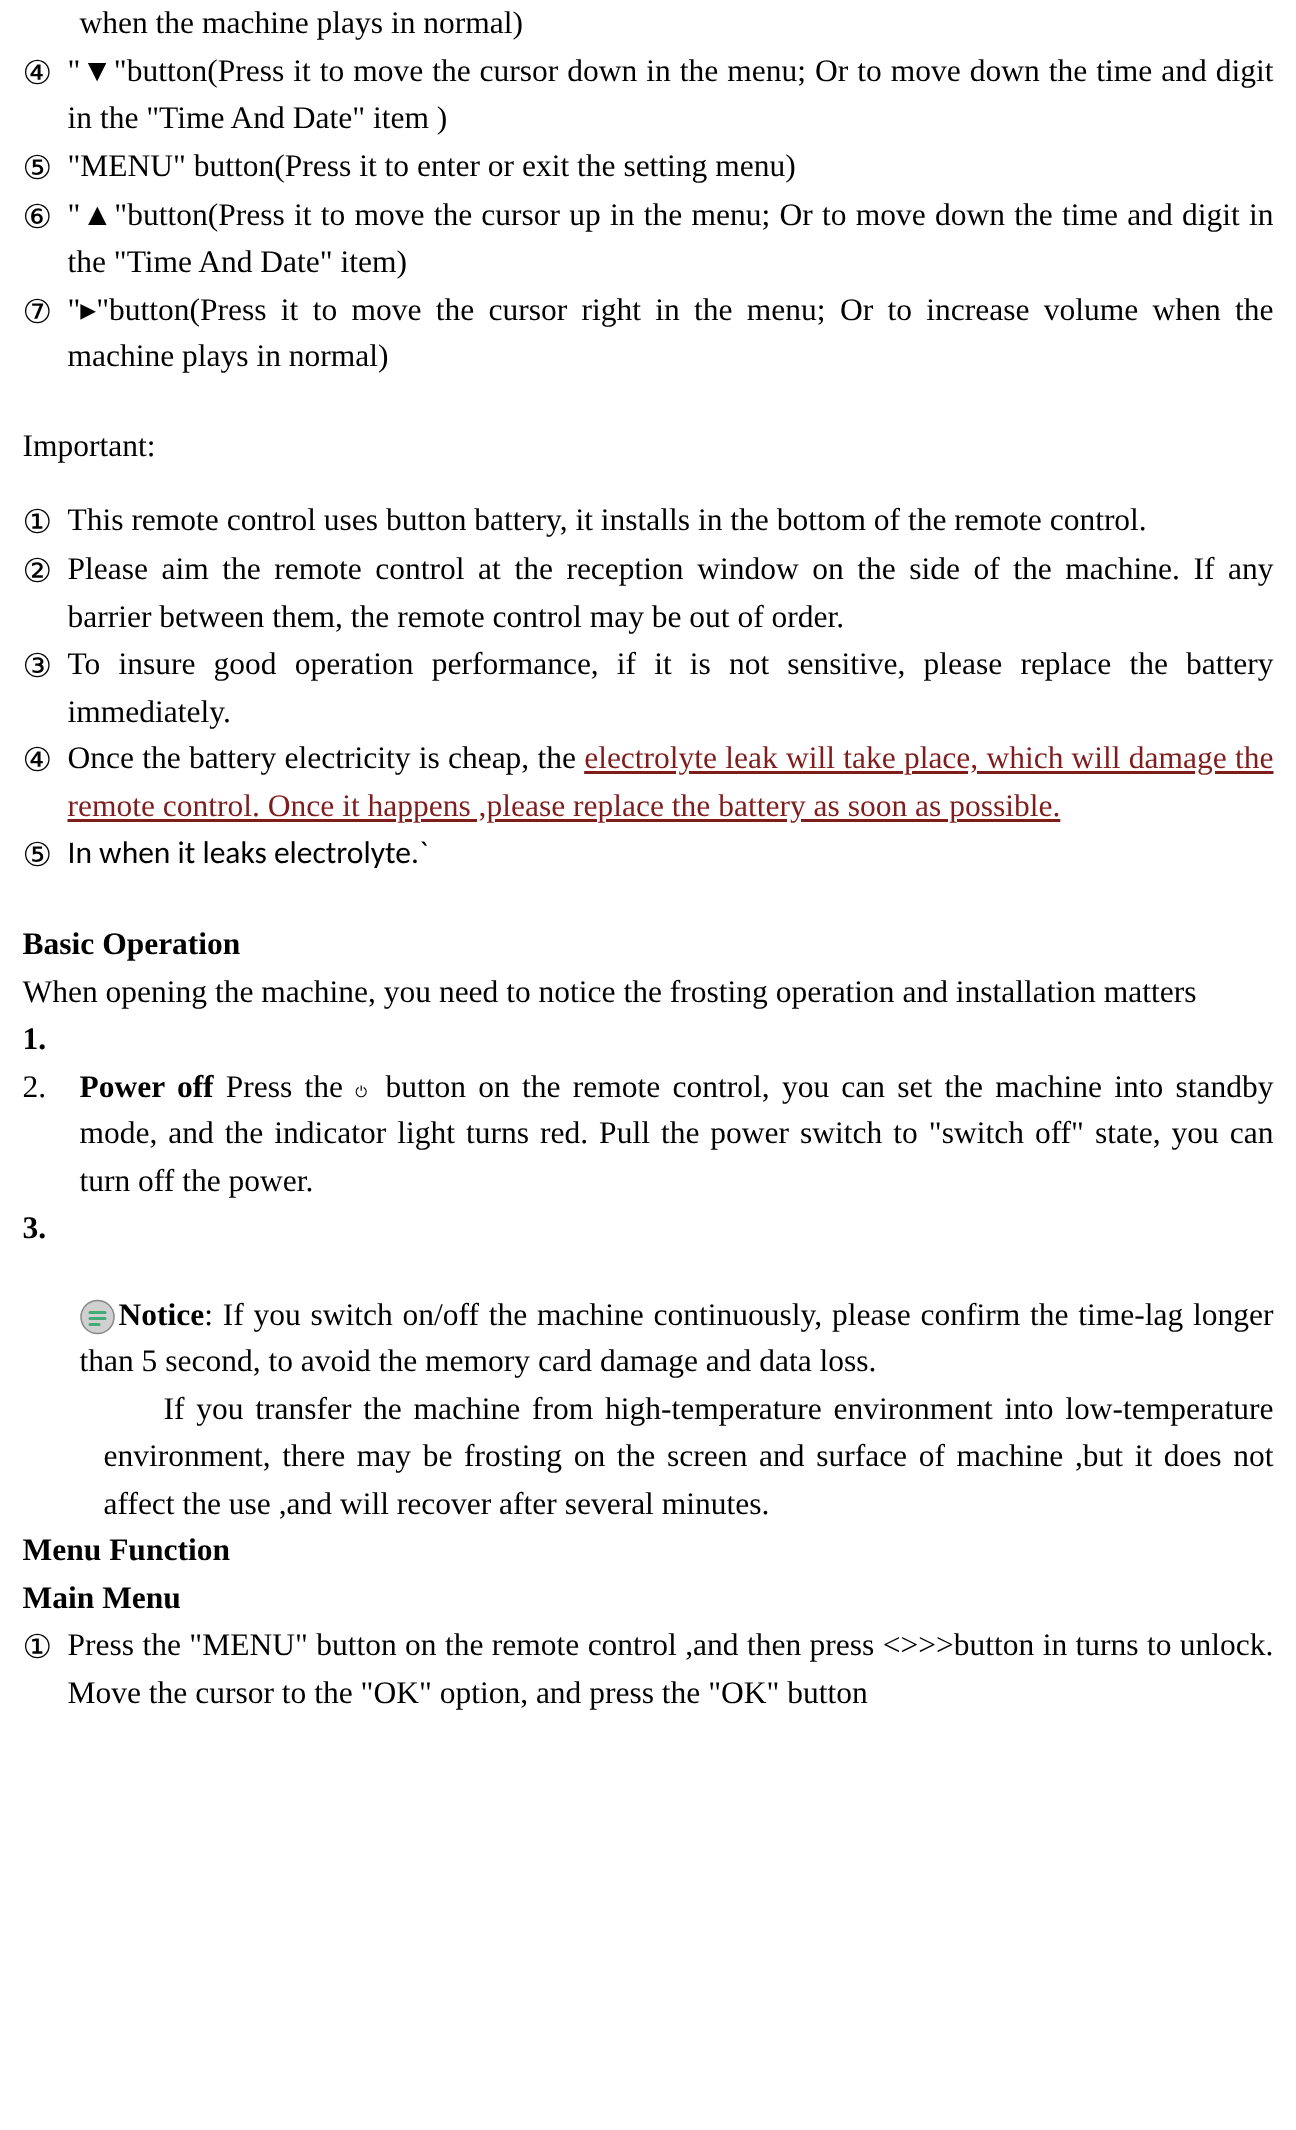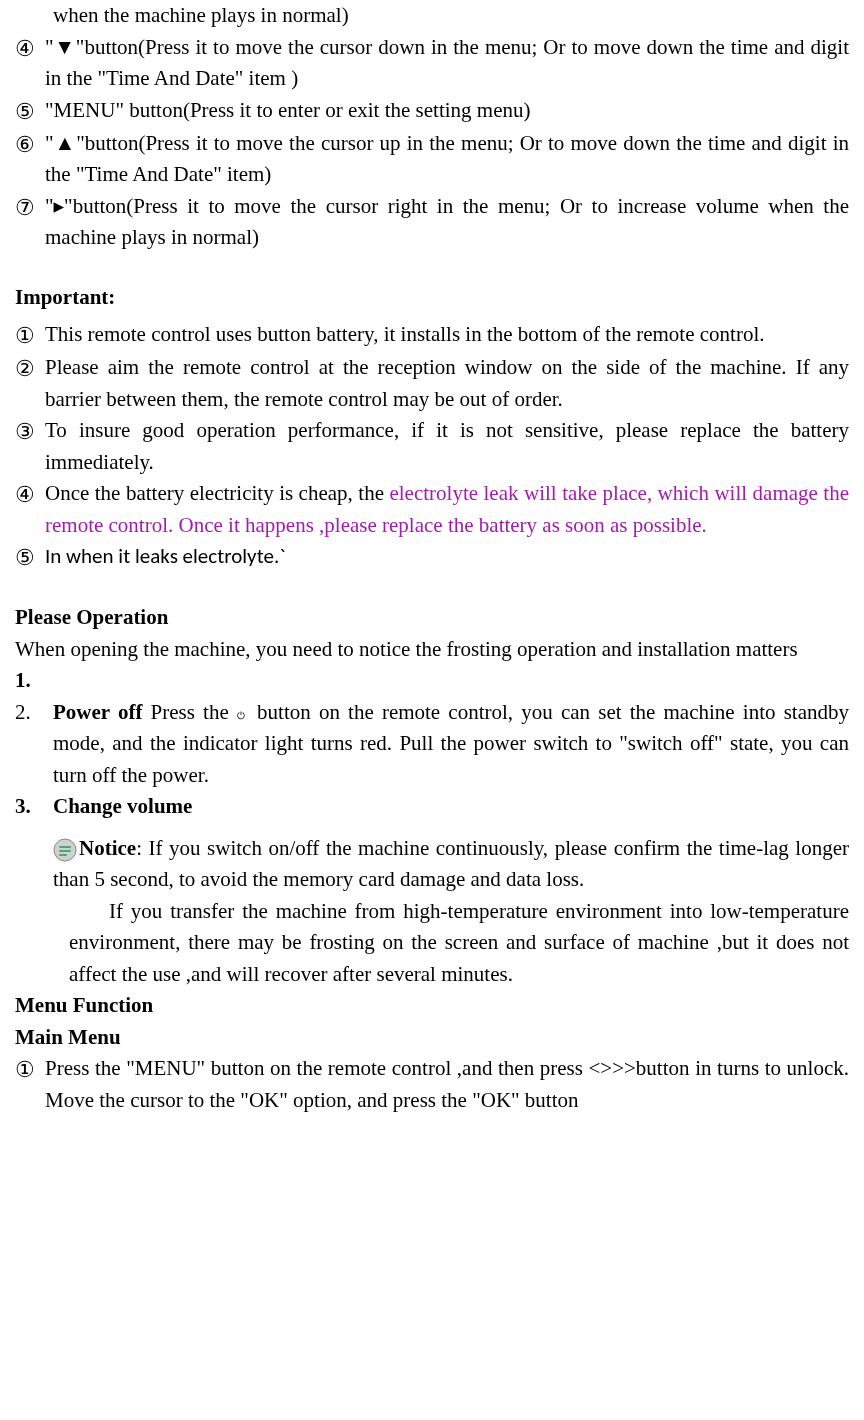--- a/index.html
+++ b/index.html
@@ -27,30 +27,31 @@
     .circled-num {
       flex-shrink: 0;
       width: 30px;
       font-size: 22px;
     }
     .item-content {
       flex: 1;
       text-align: justify;
     }
     .important-heading {
-      font-weight: bold;
+      font-weight: normal;
       margin-top: 28px;
-      margin-bottom: 6px;
+      margin-bottom: 18px;
     }
     .section-heading {
       font-weight: bold;
       margin-top: 28px;
     }
     .faded {
-      color: #a21caf;
+      color: #7f1d1d;
+      text-decoration: underline;
     }
     .numbered-item {
       display: flex;
       align-items: flex-start;
     }
     .num-label {
       flex-shrink: 0;
       width: 38px;
       font-weight: bold;
     }
@@ -68,21 +69,21 @@
     .notice-icon {
       display: inline-block;
       width: 24px;
       height: 24px;
       vertical-align: middle;
       margin-right: 2px;
     }
     .notice-block {
       margin-left: 38px;
       text-align: justify;
-      margin-top: 10px;
+      margin-top: 26px;
     }
     .indent-para {
       margin-left: 54px;
       text-align: justify;
       text-indent: 40px;
     }
     .top-indent {
       margin-left: 38px;
       text-align: justify;
     }
@@ -141,37 +142,36 @@
       <div class="item-content"><span>Once the battery electricity is cheap, the </span><span class="faded">electrolyte leak will take place, which will damage the remote control. Once it happens ,please replace the battery as soon as possible.</span></div>
     </div>
     <div class="indent-circled">
       <div class="circled-num">⑤</div>
       <div class="item-content calibri">
         <div>In when it leaks electrolyte.`</div>
       </div>
     </div>
   </div>
 
-<div class="section-heading">Please Operation</div>
+<div class="section-heading">Basic Operation</div>
 <div class="line">When opening the machine, you need to notice the frosting operation and installation matters</div>
 
 <div id="basic-container">
     <div class="numbered-item">
       <div class="num-label">1.</div>
       <div class="num-content">
       </div>
     </div>
     <div class="numbered-item">
       <div class="num-label-normal">2.</div>
       <div class="num-content"><span class="bold">Power off</span><span> Press the </span><span class="power-icon">⏻</span><span> button on the remote control, you can set the machine into standby mode, and the indicator light turns red. Pull the power switch to "switch off" state, you can turn off the power.</span></div>
     </div>
     <div class="numbered-item">
       <div class="num-label">3.</div>
       <div class="num-content">
-        <div class="bold">Change volume</div>
       </div>
     </div>
   </div>
 
 <div class="notice-block">
   <span><svg class="notice-icon" viewBox="0 0 24 24">
         <circle cx="12" cy="12" r="11" fill="#d0d0d0" stroke="#888" stroke-width="1"></circle>
         <rect x="6" y="8" width="12" height="2" fill="#4a7" rx="1"></rect>
         <rect x="6" y="12" width="12" height="2" fill="#4a7" rx="1"></rect>
         <rect x="6" y="16" width="8" height="2" fill="#4a7" rx="1"></rect>

